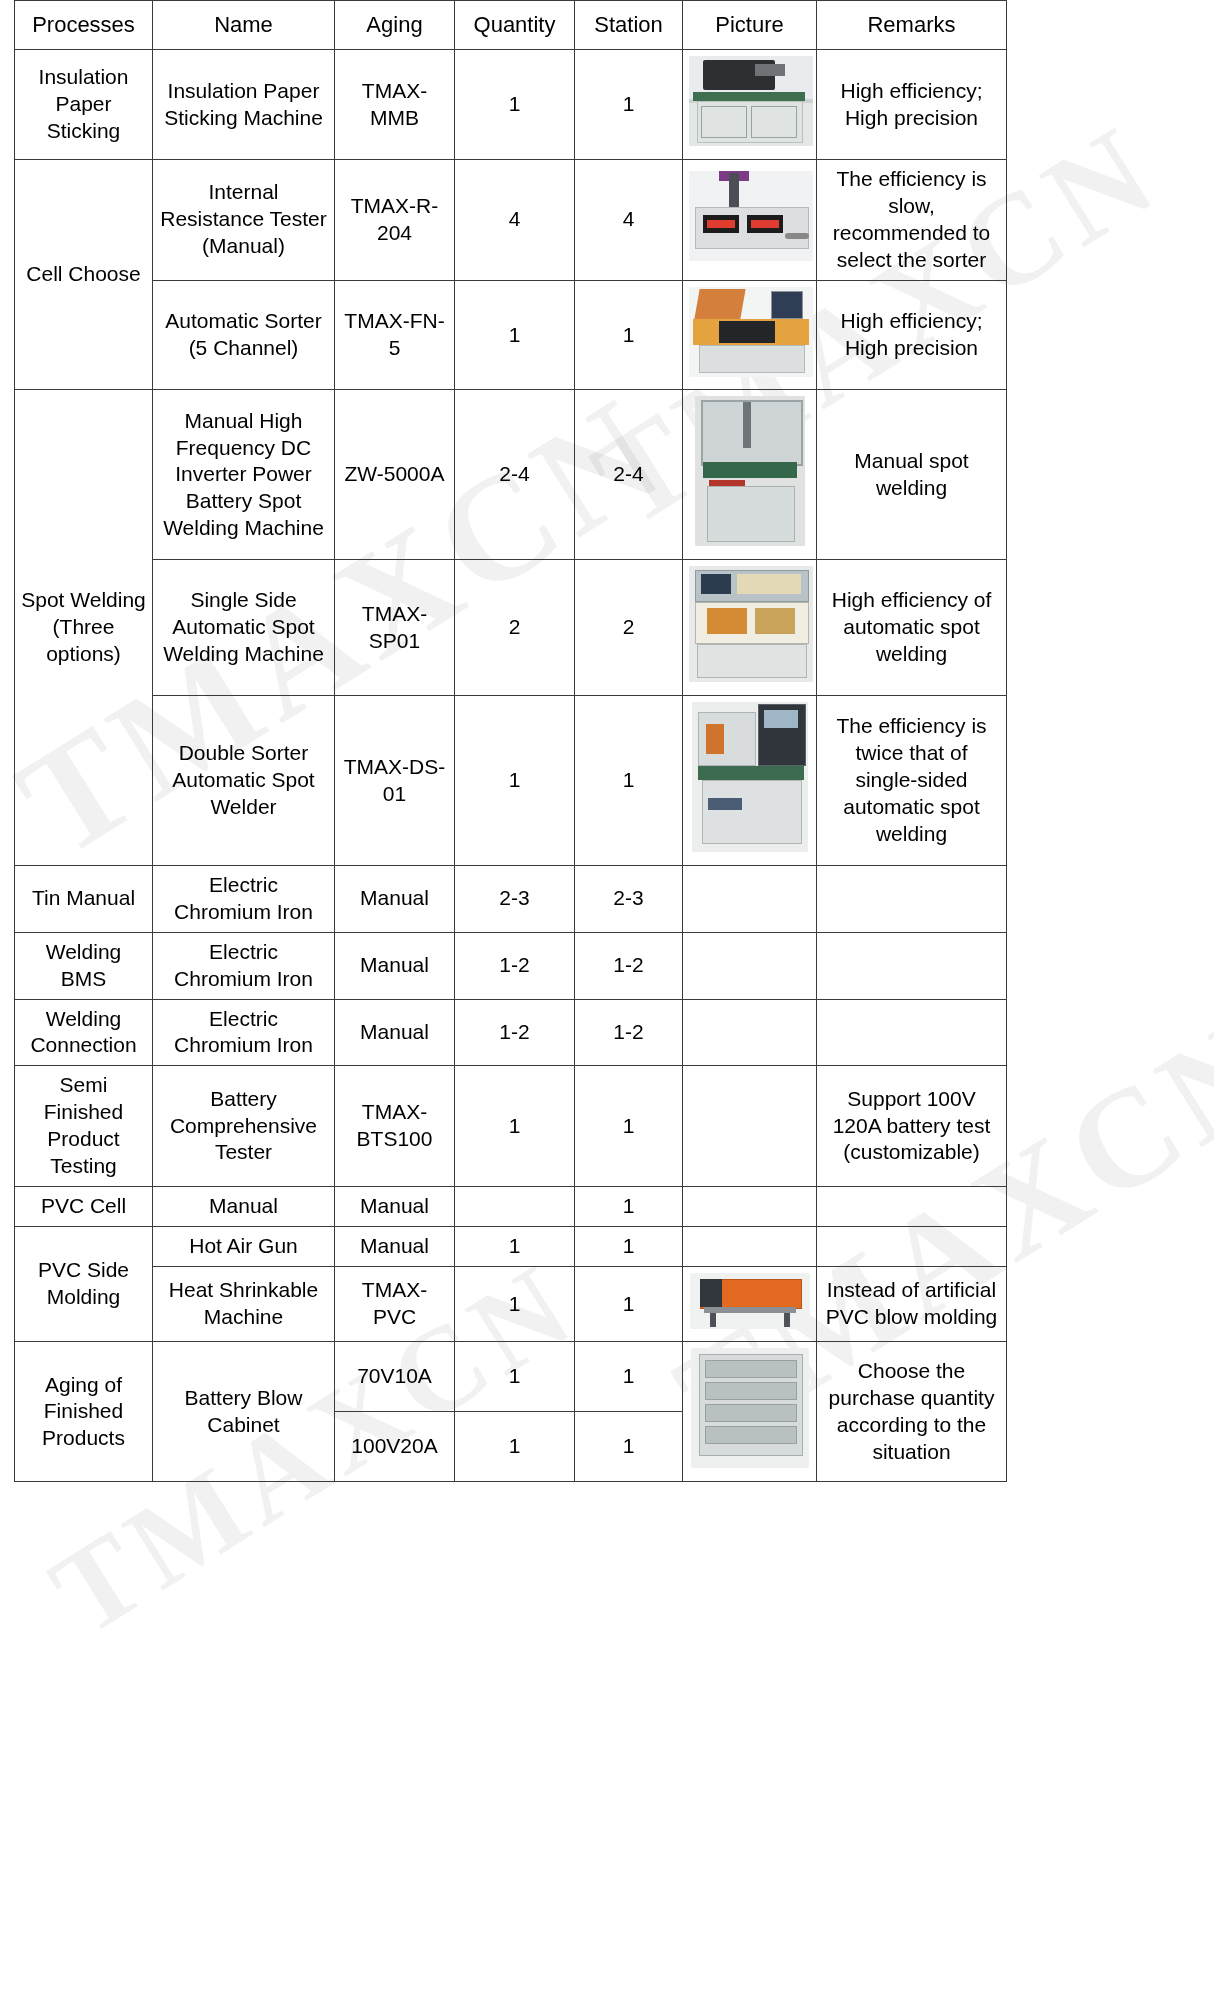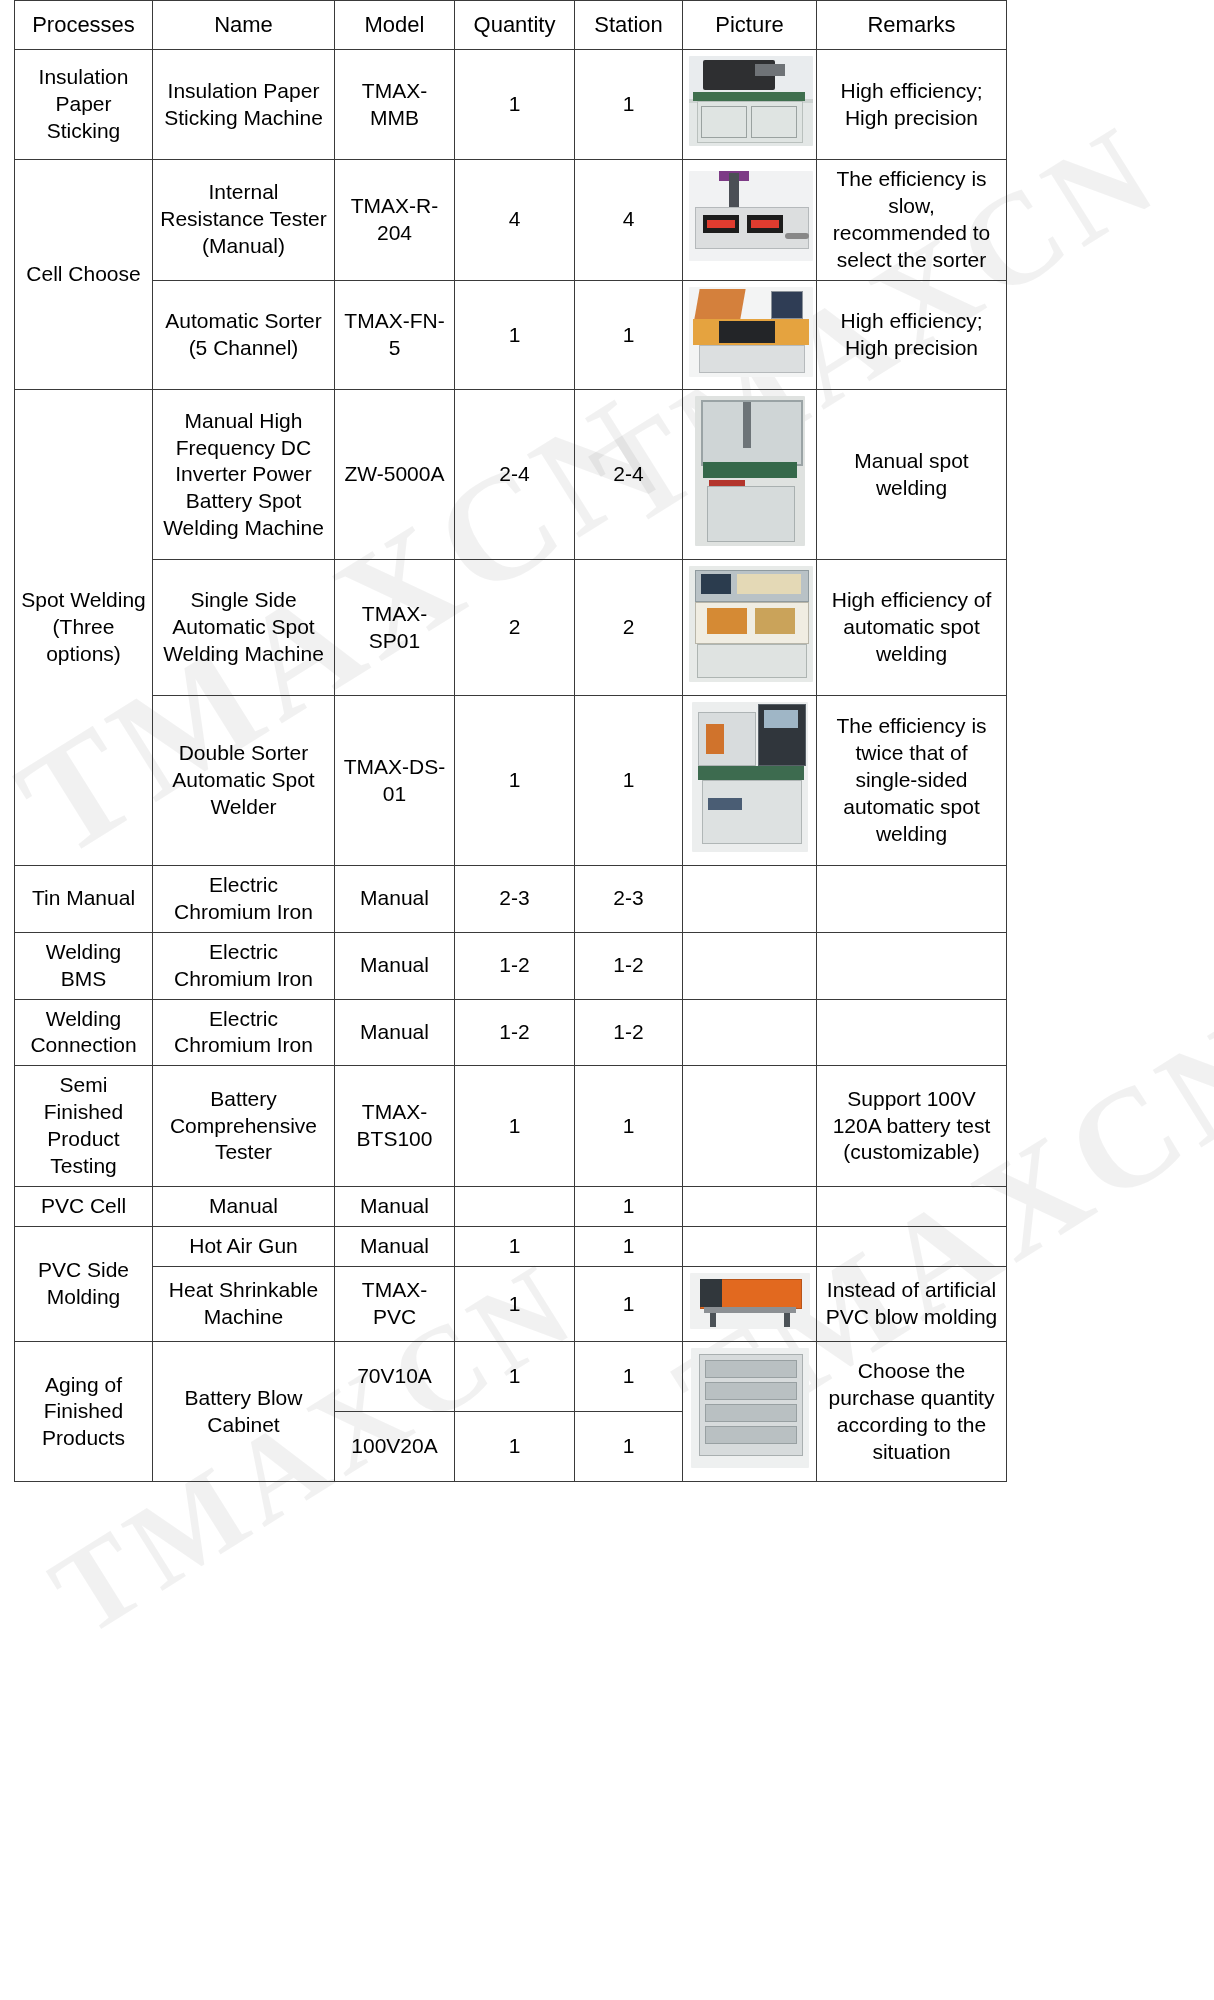--- a/index.html
+++ b/index.html
@@ -164,21 +164,21 @@
         <col class="c-model">
         <col class="c-qty">
       <col class="c-sta">
         <col class="c-pic">
         <col class="c-rem">
     </colgroup>
     <thead>
       <tr>
         <th>Processes</th>
         <th>Name</th>
-        <th>Model</th>
+        <th>Aging</th>
         <th>Quantity</th>
         <th>Station</th>
         <th>Picture</th>
         <th>Remarks</th>
       </tr>
     </thead>
     <tbody>
 
       <tr>
         <td>Insulation Paper Sticking</td>

